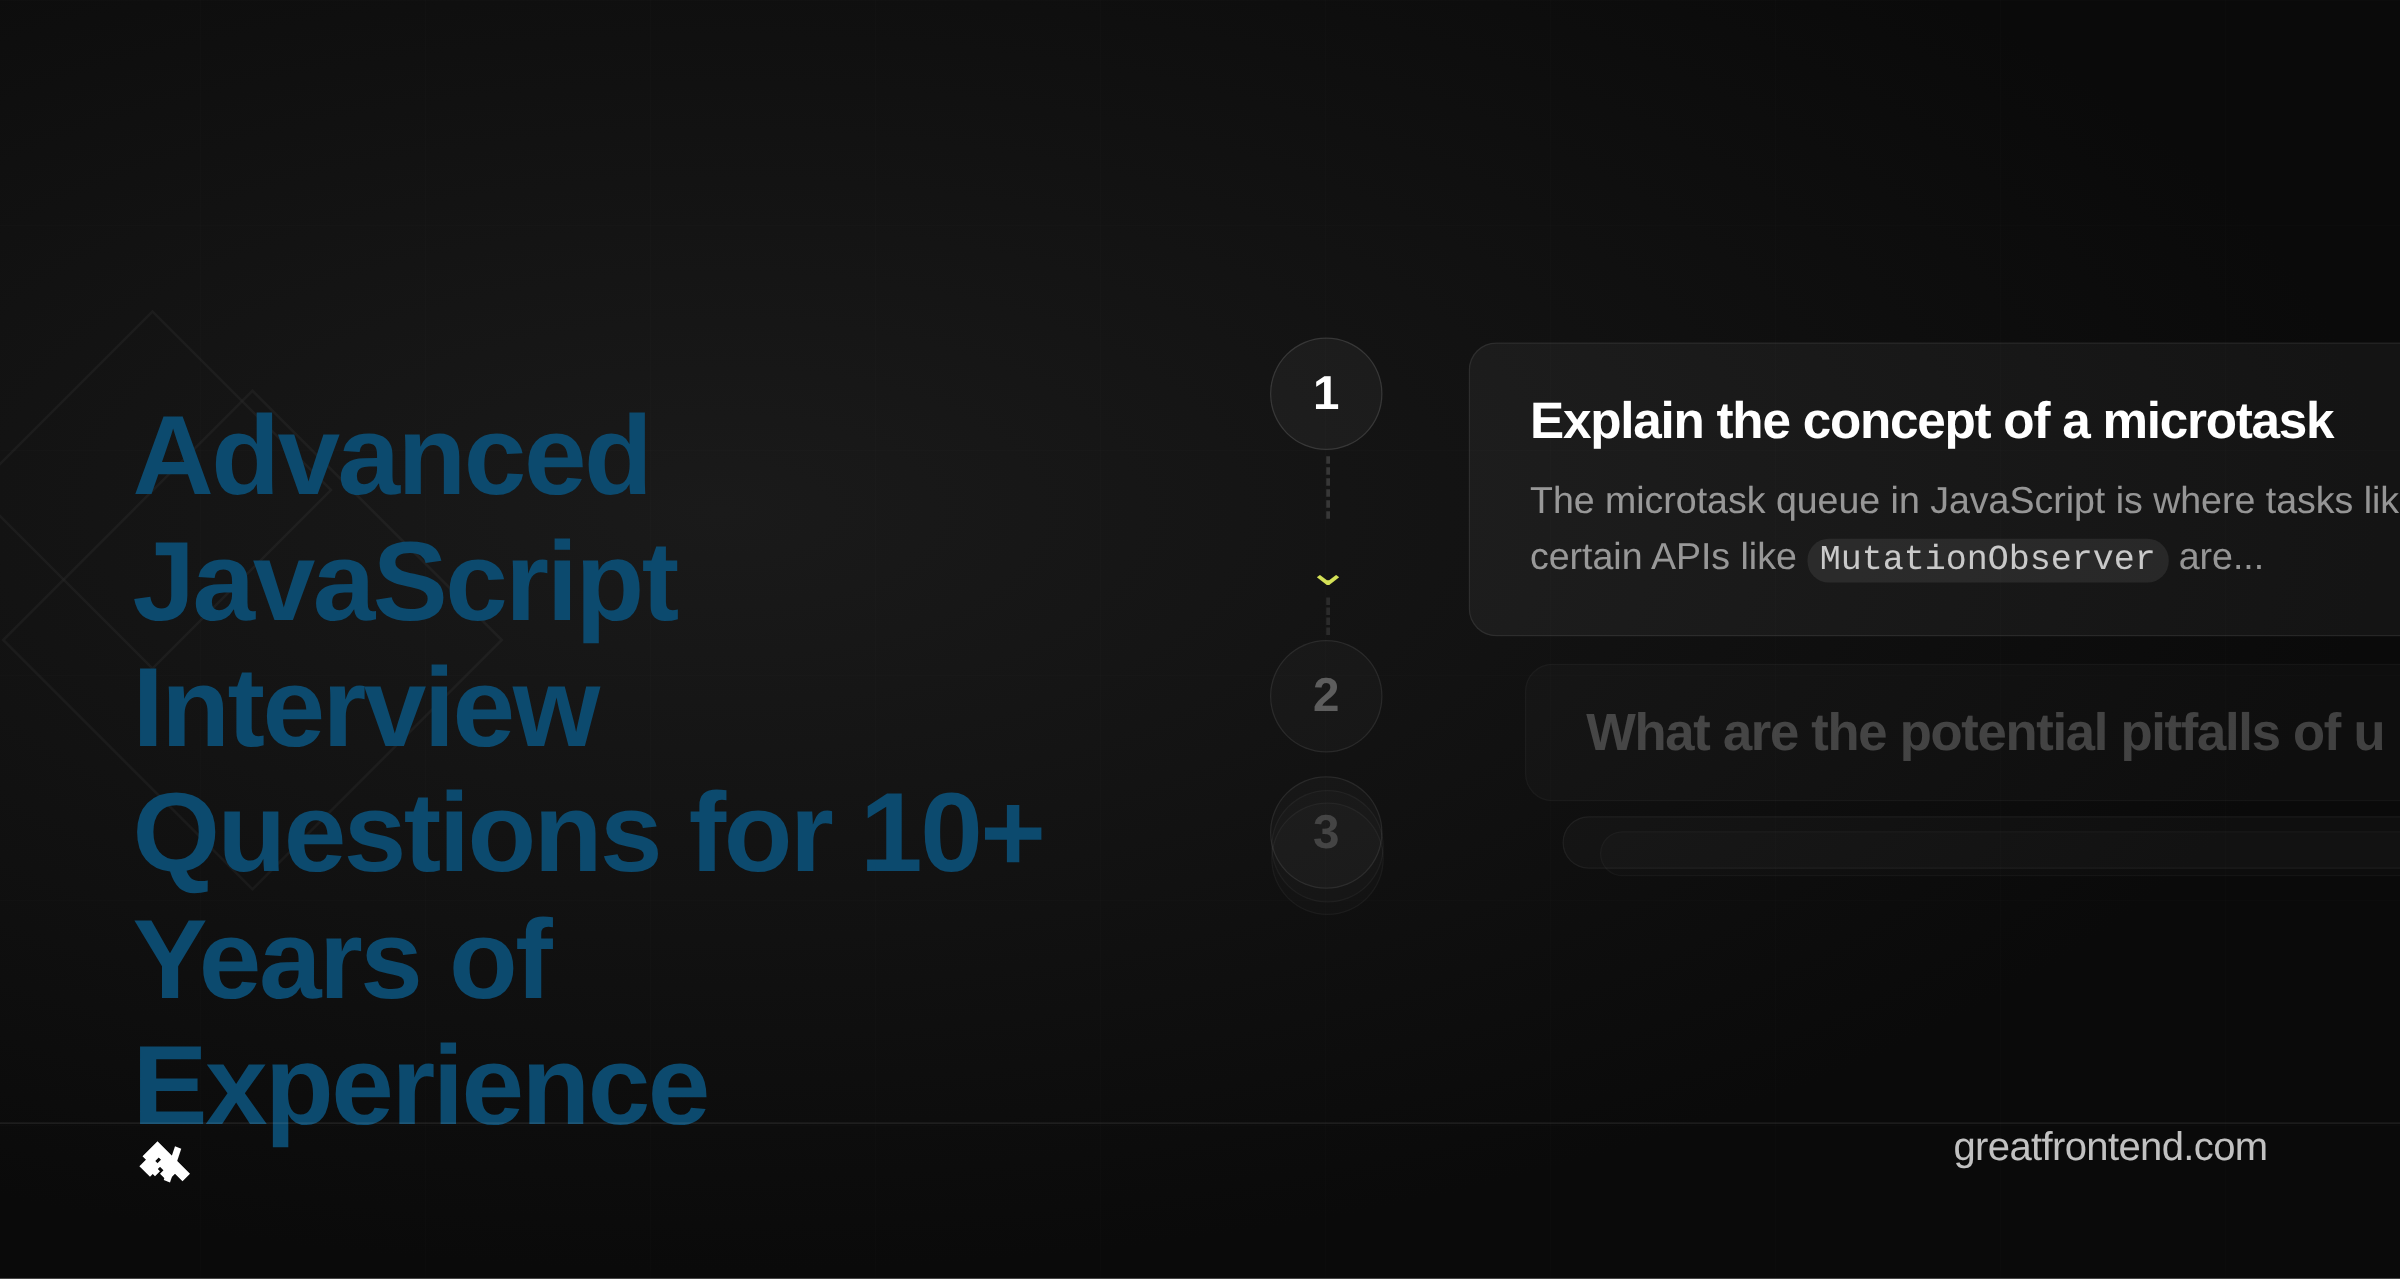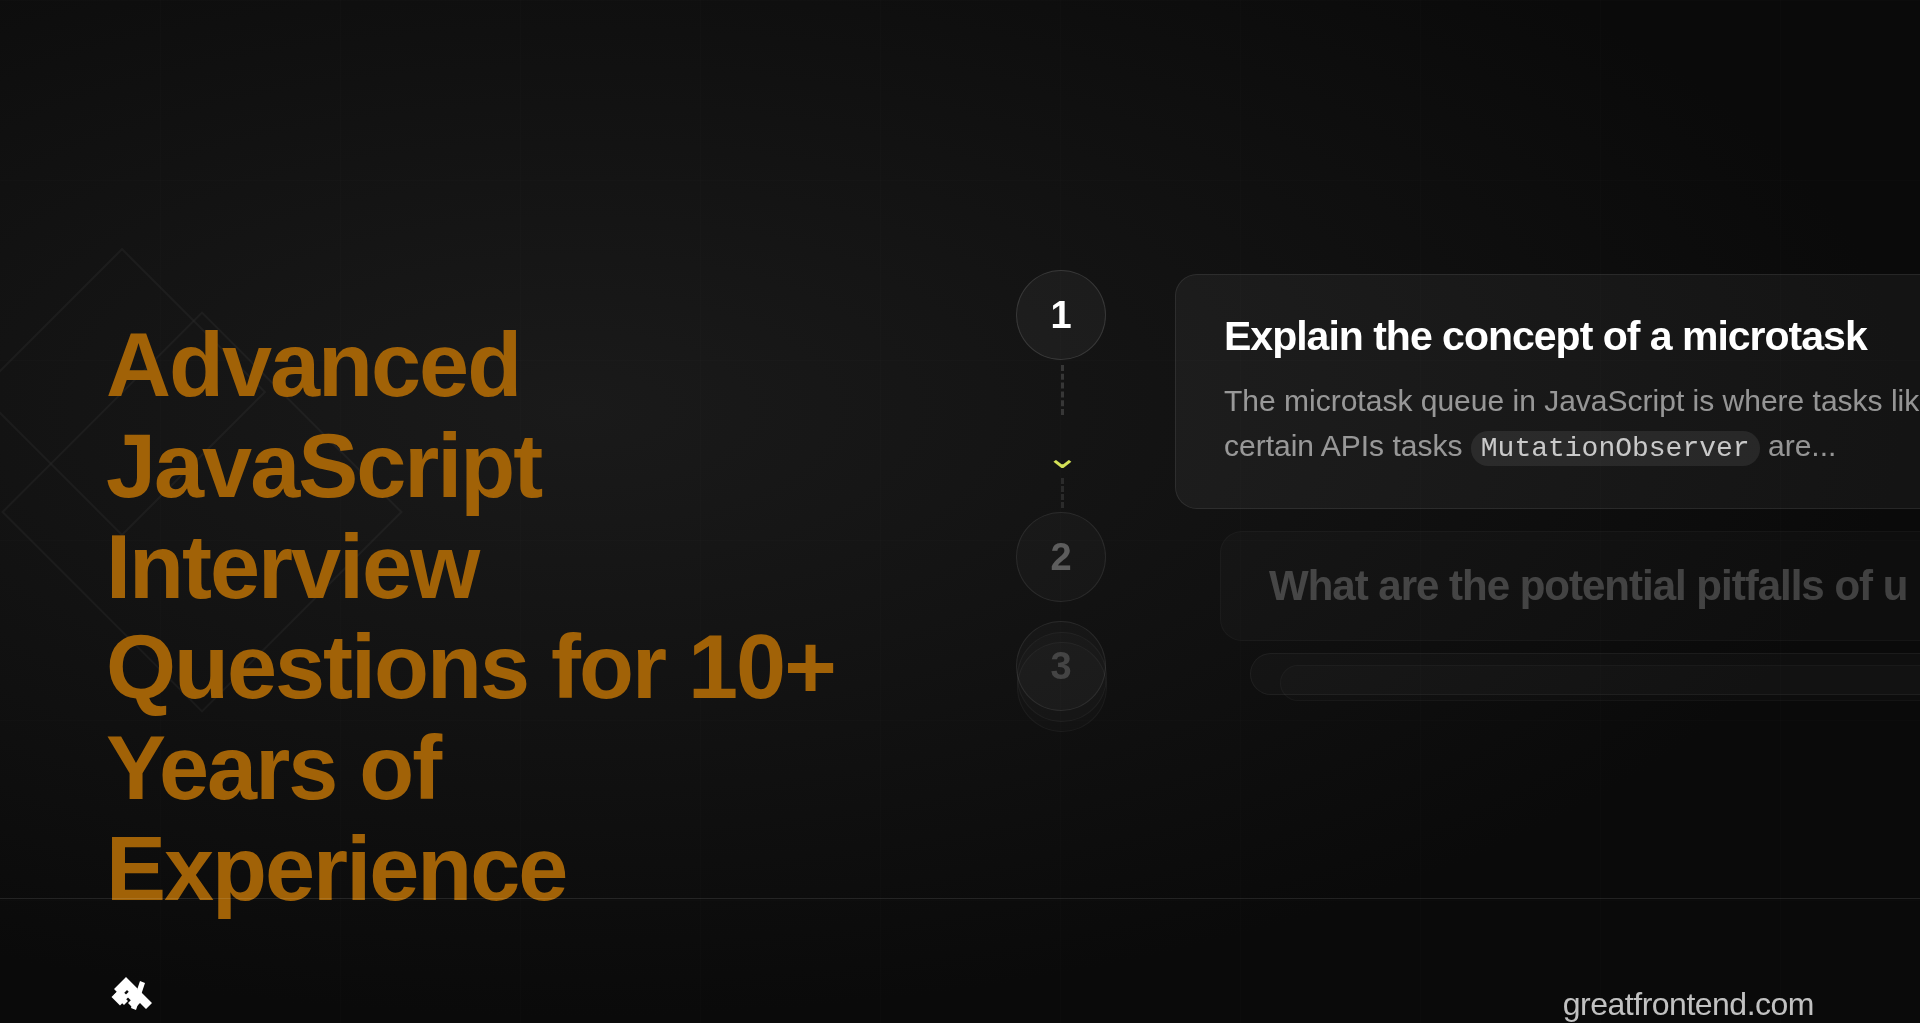--- a/index.html
+++ b/index.html
@@ -69,21 +69,21 @@
       position: absolute;
       left: 106px;
       top: 315px;
       width: 780px;
     }
 
     .title {
       font-size: 90px;
       font-weight: 700;
       line-height: 1.12;
-      color: #a16207;
+      color: #0c4a6e;
       letter-spacing: -2px;
     }
 
     
     .stepper {
       position: absolute;
       left: 1016px;
       top: 270px;
     }
 
@@ -250,21 +250,21 @@
       background: rgba(255,255,255,0.1);
     }
 
     .footer {
       position: absolute;
       bottom: 0;
       left: 0;
       right: 0;
       height: 124px;
       display: flex;
-      align-items: flex-end;
+      align-items: flex-start;
       justify-content: space-between;
       padding: 0 106px;
     }
 
     .logo {
       width: 60px;
       height: 60px;
     }
 
     .site-url {
@@ -298,21 +298,21 @@
     <div class="step-3-shadow1"></div>
     <div class="step-3-shadow2"></div>
   </div>
 </div>
 
 <div class="cards">
   <div class="card">
     <div class="card-title">Explain the concept of a microtask</div>
     <div class="card-desc">
       <span>The microtask queue in JavaScript is where tasks like</span><br>
-      <span>certain APIs tasks </span><span class="code-chip">MutationObserver</span><span> are...</span>
+      <span>certain APIs like </span><span class="code-chip">MutationObserver</span><span> are...</span>
     </div>
   </div>
   <div class="card card-2">
     <div class="card-title">What are the potential pitfalls of u</div>
   </div>
   <div class="card-3-shadow1"></div>
   <div class="card-3-shadow2"></div>
 </div>
 
 <div class="footer-line"></div>

